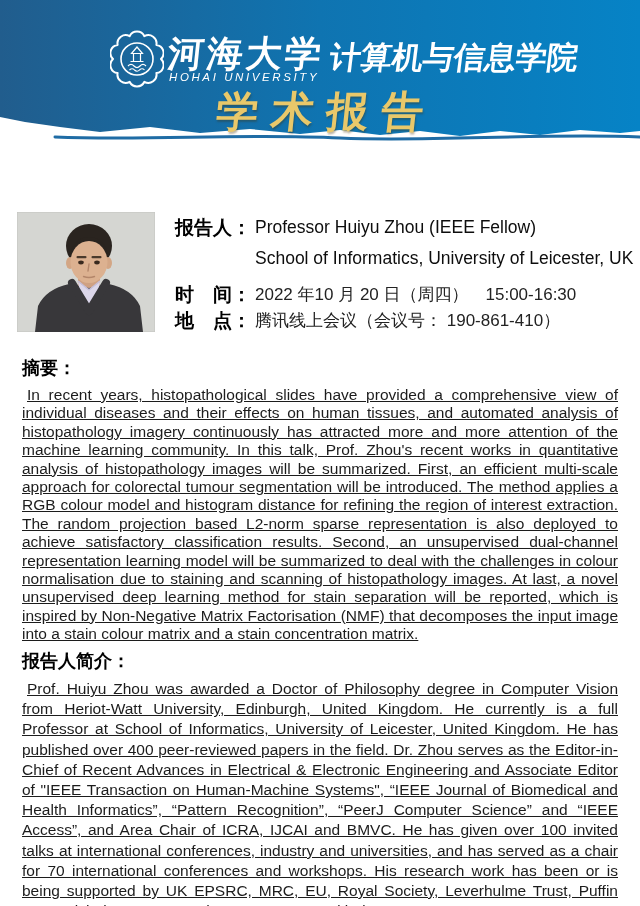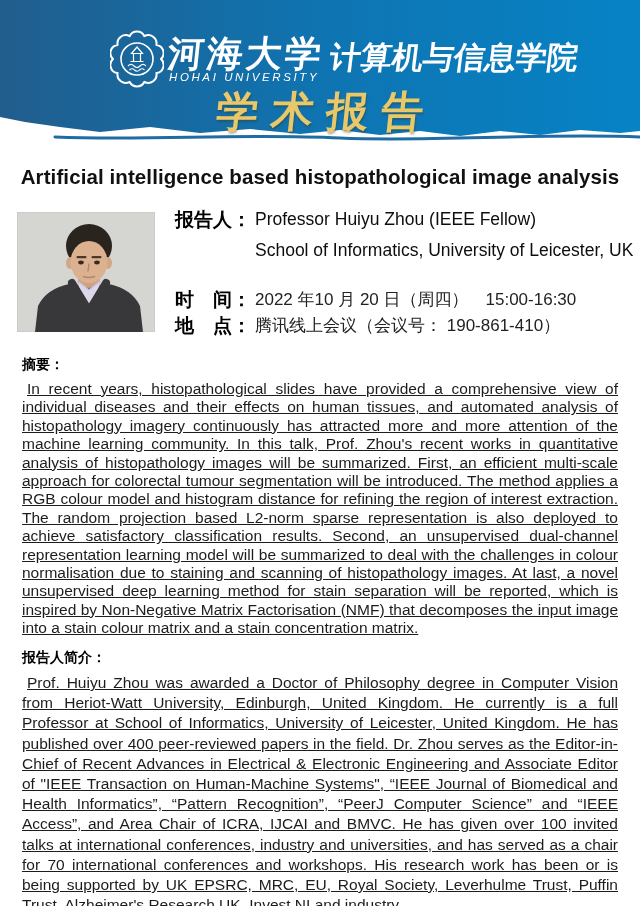--- a/index.html
+++ b/index.html
@@ -48,38 +48,38 @@
   
   .talk-title {
     position: absolute; left: 12px; top: 165px; width: 616px;
     margin: 0; text-align: center;
     font-size: 20.5px; font-weight: 700; color: #111111;
     letter-spacing: 0.1px;
   }
 
   
   .speaker-photo { position: absolute; left: 17px; top: 212px; }
-  .speaker-info { position: absolute; left: 175px; top: 207px; width: 450px; }
+  .speaker-info { position: absolute; left: 175px; top: 215px; width: 450px; }
   .info-row { position: relative; padding-left: 80px; line-height: 25px; }
   .info-row .label {
     position: absolute; left: 0; top: 0;
     font-weight: 700; font-size: 19px; color: #000000;
     white-space: pre;
   }
   .val-en { font-family: Liberation Sans, sans-serif; font-size: 17.5px; color: #0d0d0d; white-space: nowrap; }
   .val-cn { font-size: 17px; color: #222222; white-space: nowrap; }
   .row-affil { margin-top: 6px; text-align: right; }
-  .row-time  { margin-top: 24px; }
+  .row-time  { margin-top: 11px; }
   .row-loc   { margin-top: 1px; }
 
   
   .section { position: absolute; left: 22px; width: 596px; }
   .section h2 {
     margin: 0 0 6px 0;
-    font-size: 14px; font-weight: 700; color: #000000;
+    font-size: 18px; font-weight: 700; color: #000000;
   }
   .section p {
     margin: 0; text-align: justify; text-indent: 5px;
     font-size: 15.5px; color: #1c1c1c; text-decoration: underline;
   }
   .abstract-section { top: 356px; }
   .abstract-section p { line-height: 18.4px; }
   .bio-section { top: 649px; }
   .bio-section p { line-height: 20.2px; }
 </style>
@@ -122,21 +122,20 @@
       <path d="M18 36 q 3 -3 6 0 q 3 3 6 0 q 3 -3 6 0" fill="none" stroke="#ffffff" stroke-width="1.2"></path>
       <path d="M19.5 40 q 2.6 -2.6 5 0 q 2.6 2.6 5 0 q 2.6 -2.6 5 0" fill="none" stroke="#ffffff" stroke-width="1.1"></path>
     </svg>
 
     <div class="uni-cn">河海大学</div>
     <div class="uni-en">HOHAI UNIVERSITY</div>
     <div class="college-cn">计算机与信息学院</div>
     <div class="banner-title">学术报告</div>
   </header>
 
-  <h1 class="talk-title">Artificial intelligence based histopathological image analysis</h1>
 
   <svg class="speaker-photo" width="138" height="120" viewBox="0 0 138 120">
     <rect width="138" height="120" fill="#d5d6d2"></rect>
     <rect width="138" height="120" fill="none" stroke="#c3c4c0" stroke-width="1"></rect>
 
     <rect x="61" y="60" width="22" height="22" fill="#cfa183"></rect>
 
     <ellipse cx="72" cy="34" rx="23" ry="22" fill="#2a241f"></ellipse>
 
     <ellipse cx="53" cy="51" rx="4" ry="6" fill="#d3a685"></ellipse>

